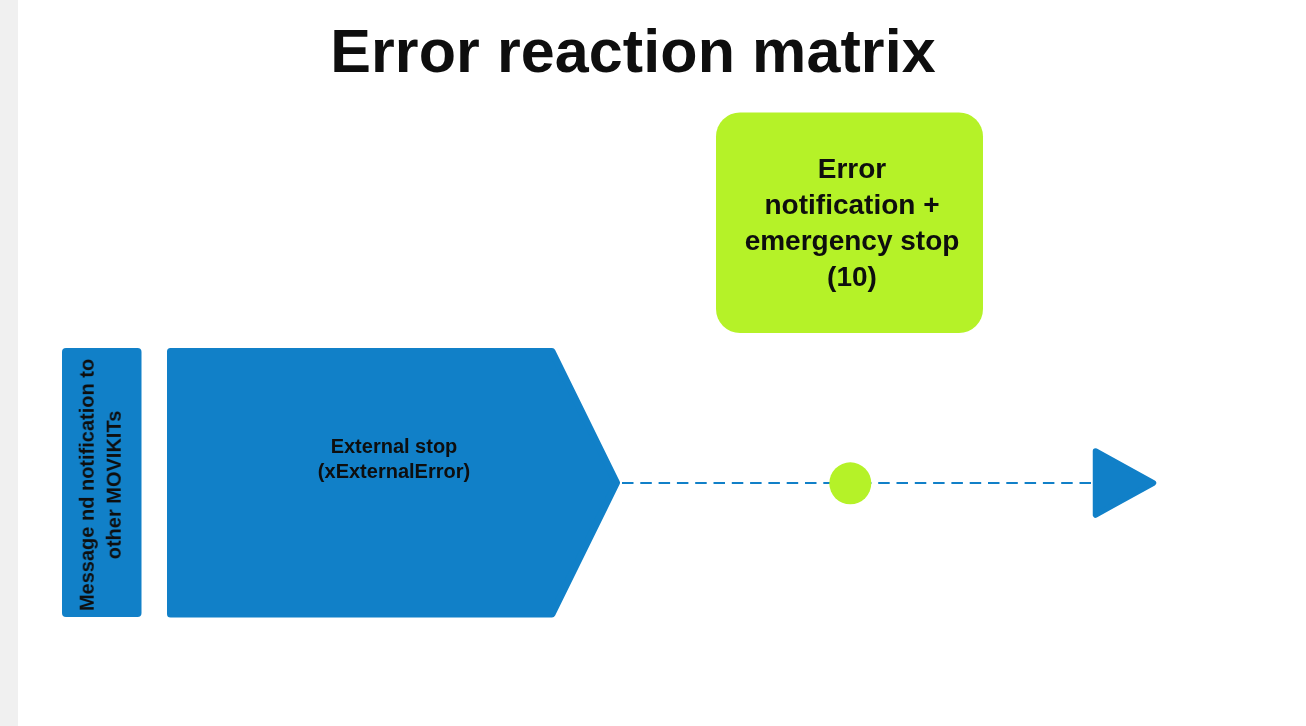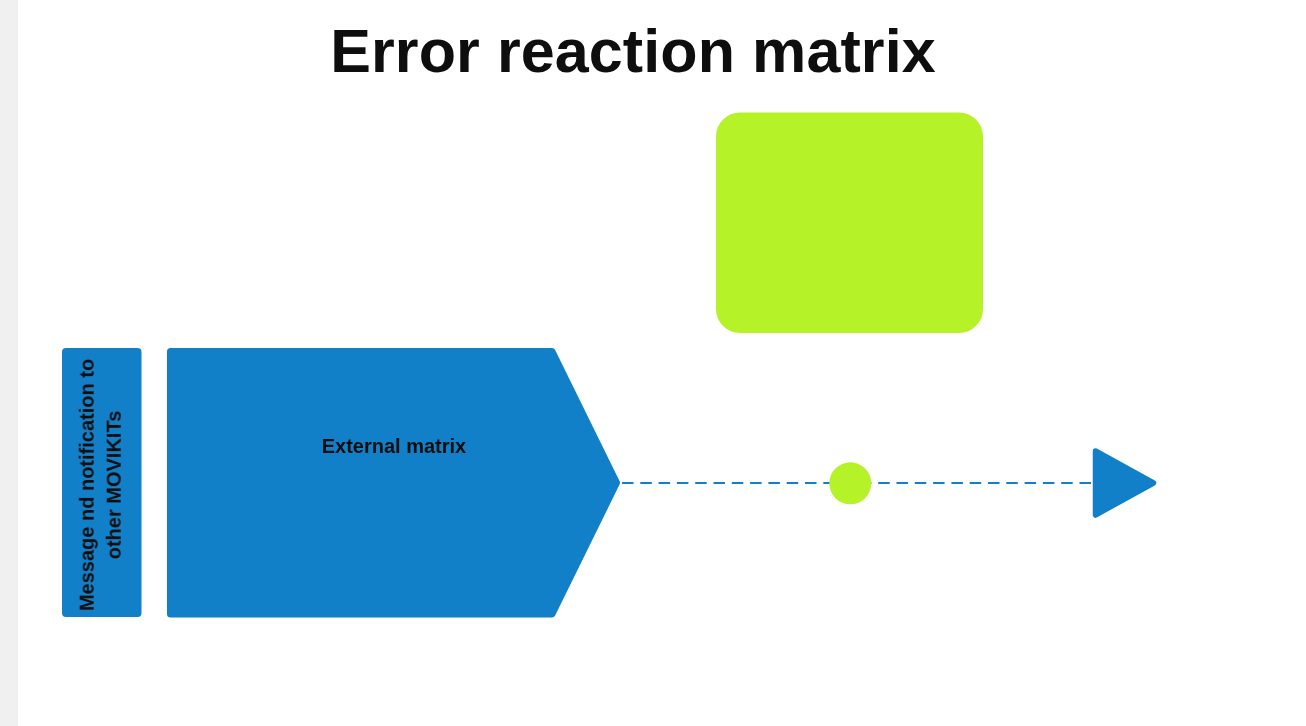--- a/index.html
+++ b/index.html
@@ -54,23 +54,30 @@
 
   <polygon points="170.5,351.5 552,351.5 616.5,482.8 552,614 170.5,614" class="fill-blue stroke-blue" stroke-width="7" stroke-linejoin="round"></polygon>
 
   <line x1="622" y1="483" x2="1092" y2="483" class="stroke-blue" stroke-width="2.2" stroke-dasharray="11.5 6.8"></line>
 
   <circle cx="850.3" cy="483.3" r="21" class="fill-green"></circle>
 
   <polygon points="1095.5,451 1153.5,483 1095.5,515" class="fill-blue stroke-blue" stroke-width="5.5" stroke-linejoin="round"></polygon>
 </svg>
 
+<div class="textblock legend-text">
+  <div class="line">Error</div>
+  <div class="line">notification +</div>
+  <div class="line">emergency stop</div>
+  <div class="line">(10)</div>
+</div>
 
 <div class="textblock arrow-text">
-  <div class="line">External matrix</div>
+  <div class="line">External stop</div>
+  <div class="line">(xExternalError)</div>
   <div class="line"></div>
 </div>
 
 <div class="textblock tab-text">
   <div class="line">Message nd notification to</div>
   <div class="line">other MOVIKITs</div>
 </div>
 </div>
 
 </body></html>

